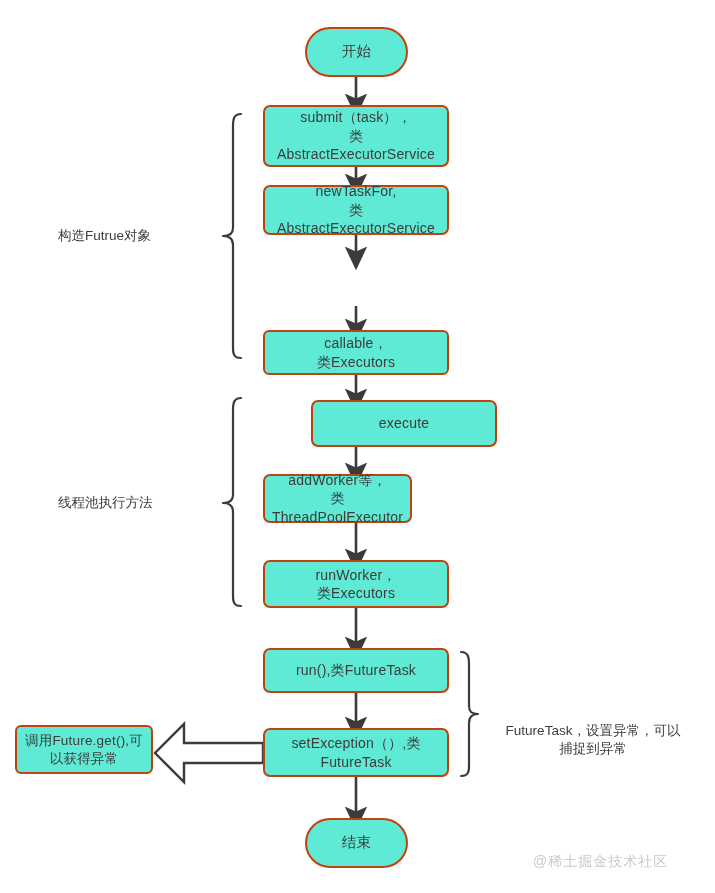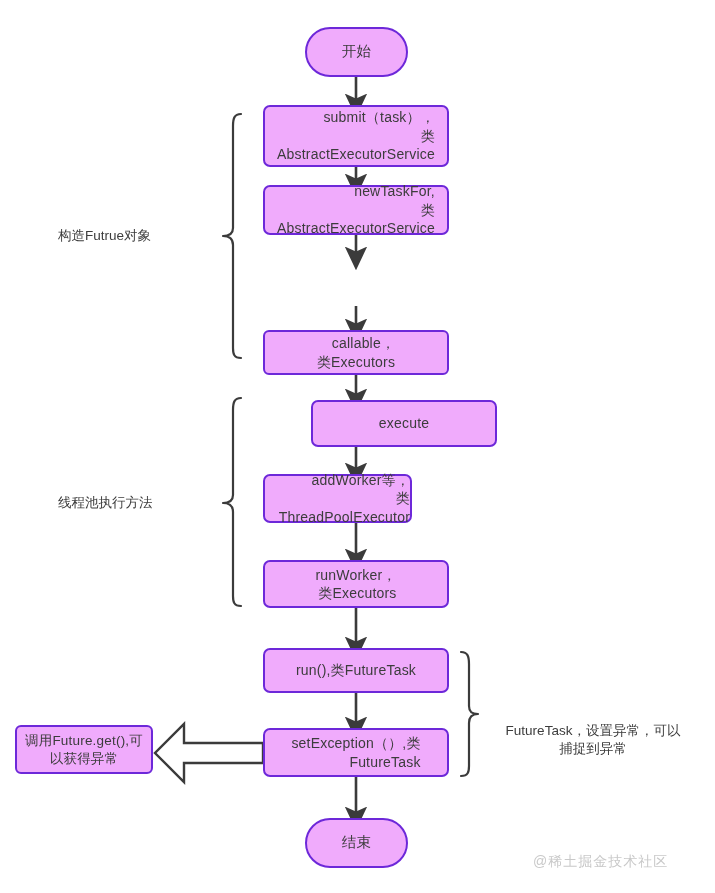--- a/index.html
+++ b/index.html
@@ -13,39 +13,38 @@
   #canvas {
     position: relative;
     width: 715px;
     height: 893px;
     background: #ffffff;
     overflow: hidden;
   }
   .node {
     position: absolute;
     box-sizing: border-box;
-    border: 2px solid #6d28d9;
-    background: #f0abfc;
+    border: 2px solid #c2410c;
+    background: #5eead4;
     color: #3c3c3c;
     display: flex;
     align-items: center;
     justify-content: center;
     text-align: center;
     line-height: 1.32;
     white-space: pre-line;
     font-size: 14px;
     letter-spacing: 0.2px;
   }
   .node.terminal {
     border-radius: 26px;
     font-size: 14.5px;
   }
   .node.process {
     border-radius: 7px;
-    text-align: right;
   }
   .node.square {
     border-radius: 6px;
     border-width: 2.5px;
     font-size: 13.5px;
   }
   .grp-label {
     position: absolute;
     color: #3c3c3c;
     font-size: 13.5px;

